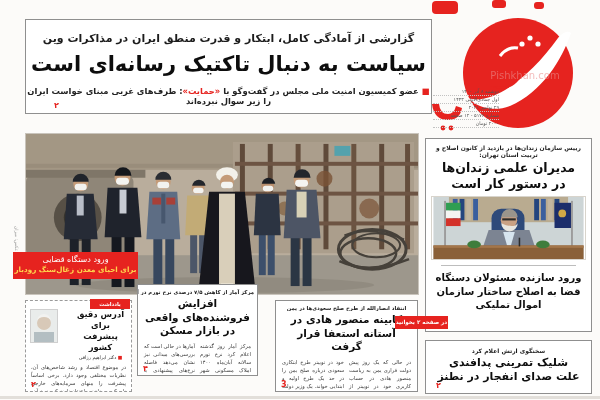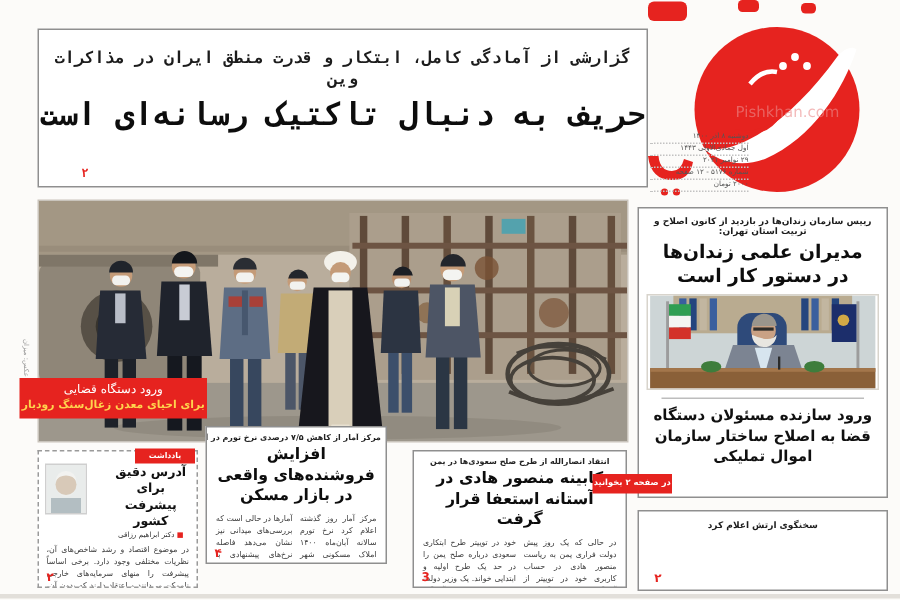--- a/index.html
+++ b/index.html
@@ -9,21 +9,21 @@
   .box{background:#fff;border:1px solid #8f8f8f;box-sizing:border-box;overflow:hidden;}
   .dashedbox{background:#fff;border:1px dashed #9a9a9a;box-sizing:border-box;overflow:hidden;}
   .c-red{color:#e6231f;}
   .center{text-align:center;}
   .kicker{font-weight:bold;color:#1c1c1c;}
   .headline{font-weight:bold;color:#0d0d0d;line-height:1.25;}
   .body-txt{font-size:5.2px;color:#3a3a3a;text-align:justify;line-height:1.55;}
   .pagenum{position:absolute;font-size:8px;font-weight:bold;color:#e6231f;}
   .redtag{background:#e6231f;color:#fff;font-weight:bold;text-align:center;z-index:5;}
   
-  #lead{left:25px;top:19px;width:407px;height:106px;font-family:Liberation Mono, monospace;}
+  #lead{left:25px;top:19px;width:407px;height:95px;}
   #lead .k{font-size:11px;margin-top:12px;}
   #lead .h{font-size:21px;white-space:nowrap;margin-top:6px;letter-spacing:-0.3px;}
   #lead .d{font-size:8.4px;font-weight:bold;color:#222;margin-top:9px;letter-spacing:-0.1px;}
   
   #dateline{left:433px;top:88px;width:66px;}
   #dateline div{font-size:4.8px;color:#555;text-align:right;border-bottom:1px dotted #c2c2c2;
                 padding:1px 0;white-space:nowrap;overflow:hidden;}
   #logo{left:430px;top:0;width:170px;height:135px;}
   #watermark{left:455px;top:70px;width:140px;text-align:center;font-size:10px;
              color:rgba(235,140,140,.6);z-index:4;direction:ltr;}
@@ -87,21 +87,25 @@
   <div id="dateline" class="abs">
     <div>دوشنبه ۸ آذر ۱۴۰۰</div>
     <div>اول جمادی‌الاولی ۱۴۴۳</div>
     <div>۲۹ نوامبر ۲۰۲۱</div>
     <div>شماره ۵۱۷۶ - ۱۲ صفحه</div>
     <div>۲۰۰۰ تومان</div>
   </div>
 
   <div id="lead" class="abs box center">
     <div class="k kicker">گزارشی از آمادگی کامل، ابتکار و قدرت منطق ایران در مذاکرات وین</div>
-    <div class="h headline">حریف به دنبال تاکتیک رسانه‌ای است</div>
+    <div class="h headline">سیاست به دنبال تاکتیک رسانه‌ای است</div>
+    <div class="d">
+      <span class="c-red">■</span>
+      <span>عضو کمیسیون امنیت ملی مجلس در گفت‌وگو با </span><span class="c-red">«حمایت»</span><span>: طرف‌های غربی مبنای خواست ایران را زیر سوال نبرده‌اند</span>
+    </div>
     <div class="pagenum" style="right:372px;bottom:3px;">۲</div>
   </div>
 
   <svg id="mainphoto" class="abs" viewBox="0 0 394 161" preserveAspectRatio="none">
     <rect width="394" height="161" fill="#b9ad9c"></rect>
     <rect width="394" height="36" fill="#a39784"></rect>
     <rect y="30" width="394" height="4" fill="#998d7b"></rect>
 
     <g>
       <rect x="208" y="8" width="182" height="112" fill="#ab9e8c"></rect>
@@ -257,20 +261,21 @@
       <ellipse cx="113" cy="49" rx="7" ry="4" fill="#3e7d3c"></ellipse>
       <rect x="88" y="42" width="1.6" height="9" fill="#2b2b2b"></rect>
     </svg>
     <div class="rc-div"></div>
     <div class="rc-sub">ورود سازنده مسئولان دستگاه قضا به اصلاح ساختار سازمان اموال تملیکی</div>
   </div>
   <div id="rctag" class="abs redtag">در صفحه ۲ بخوانید</div>
 
   <div id="rc2" class="abs box center">
     <div class="k kicker">سخنگوی ارتش اعلام کرد</div>
+    <div class="h headline">شلیک تمرینی پدافندی علت صدای انفجار در نطنز</div>
     <div class="pagenum" style="right:150px;bottom:3px;">۲</div>
   </div>
 
   <div id="note" class="abs dashedbox">
     <div style="display:flex;flex-direction:row-reverse;padding:8px 4px 0 4px;gap:16px;">
       <svg width="26" height="32" viewBox="0 0 26 32" style="flex:0 0 auto;border:1px solid #cfcfcf;">
         <rect width="26" height="32" fill="#e9eceb"></rect>
         <circle cx="13" cy="13" r="7" fill="#d8c9b8"></circle>
         <path d="M6,11 a7,7 0 0 1 14,0 q-2,-4 -7,-4 q-5,0 -7,4 z" fill="#f2f2f0"></path>
         <path d="M7,17 a7,7 0 0 0 12,0 q-2,4 -6,4 q-4,0 -6,-4 z" fill="#efefec"></path>

